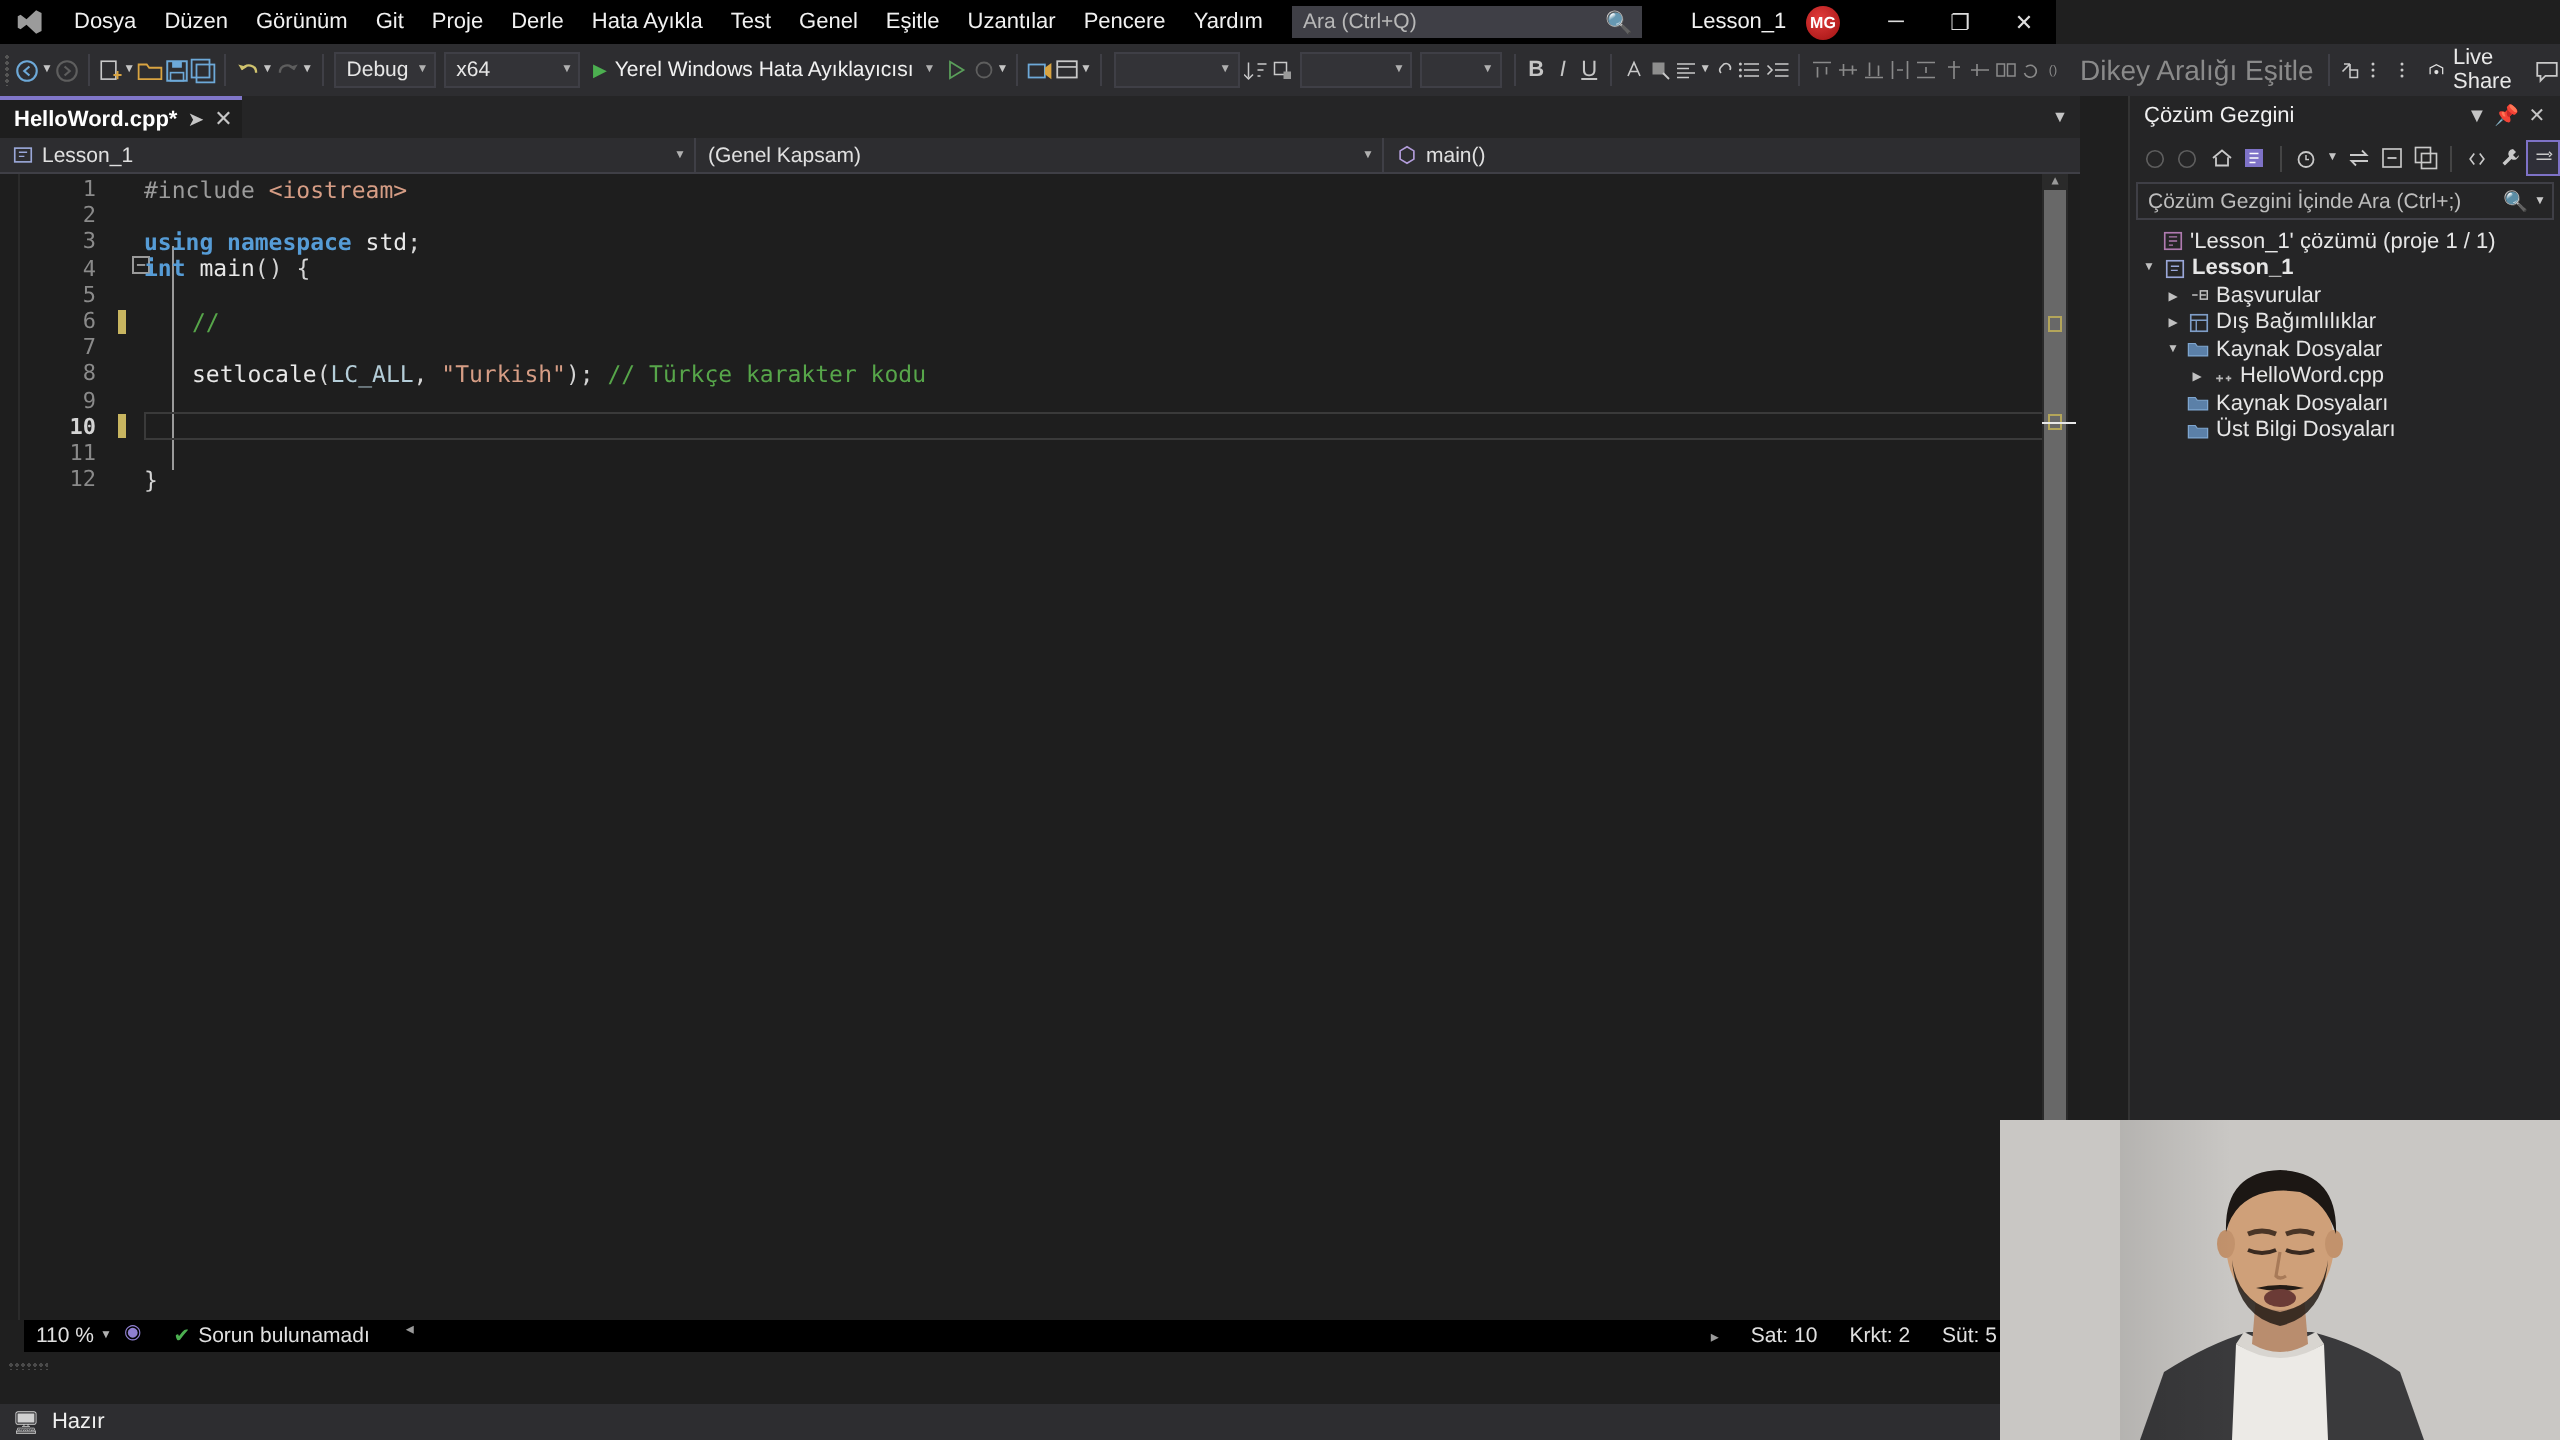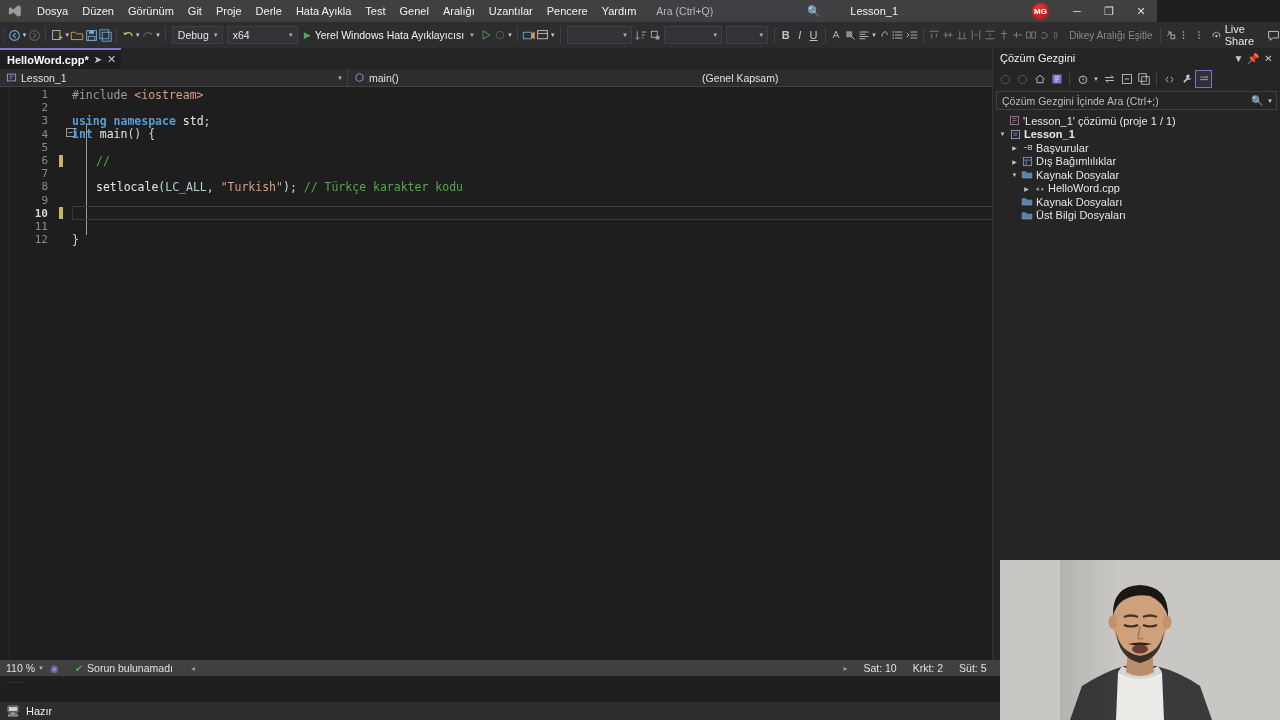--- a/index.html
+++ b/index.html
@@ -9,22 +9,22 @@
     background: #1e1e1e;
     font-family: "Liberation Sans", sans-serif;
     font-size: 11px;
     color: #f1f1f1;
     -webkit-font-smoothing: antialiased;
   }
   #app { position: relative; width: 1280px; height: 720px; background: #1f1f1f; }
 
   
   .titlebar {
-    position: absolute; left:0; top:0; width: 1157px; height: 22px;
-    background: #404040; display: flex; align-items: center;
+    position: absolute; left:0; top:0; width: 1028px; height: 22px;
+    background: #000000; display: flex; align-items: center;
   }
   .vs-logo { width: 30px; height:22px; display:flex; align-items:center; justify-content:center; }
   .vs-logo svg { display:block; }
   .menu-items { display: flex; align-items: center; height: 22px; }
   .menu-item {
     padding: 0 7px; height: 22px; line-height: 22px;
     font-size: 11px; color: #f1f1f1; white-space: nowrap; cursor: default;
   }
   .search-box {
     margin-left: 8px; width: 175px; height: 16px;
@@ -66,21 +66,21 @@
     height: 18px; background: #333337; border: 1px solid #3f3f46;
     display: flex; align-items: center; padding: 0 3px 0 5px;
     font-size: 10.5px; color: #e6e6e6; margin: 0 2px;
   }
   .tb-combo .cv { flex:1; white-space: nowrap; overflow:hidden; }
   .tb-combo .cc { font-size: 6px; color:#b0b0b0; margin-left: 4px; }
   .tb-run { display:flex; align-items:center; padding: 0 4px; height: 20px; }
   .tb-run .play { color: #4caf50; font-size: 9px; margin-right: 4px; }
   .tb-run .lbl { font-size: 10.5px; color: #f1f1f1; white-space: nowrap; }
   .liveshare { display:flex; align-items:center; gap:4px; padding:0 6px; height:20px; color:#e8e8e8; font-size:11px;}
-  .tb-text { font-size: 10px; color: #8a8a8a; padding: 0 3px; white-space: nowrap; }
+  .tb-text { font-size: 14px; color: #8a8a8a; padding: 0 3px; white-space: nowrap; }
 
   
   .editor-pane { position: absolute; left: 0; top: 48px; width: 1040px; height: 612px; background: #1e1e1e; }
   .tabstrip { position: relative; height: 21px; background: #252526; display:flex; align-items: flex-end; }
   .tab {
     height: 21px; background: #1e1e1e; border-top: 2px solid #8076c9;
     display:flex; align-items:center; padding: 0 5px 0 7px; gap:5px;
     font-size: 11px; color: #ffffff; font-weight: bold;
   }
   .tab .pin { font-size: 10px; color: #c5c5c5; font-weight: normal; }
@@ -127,21 +127,21 @@
   
   .v-scroll { position:absolute; right: 6px; top: 0; width: 13px; height: 573px; background: #2a2a2a; }
   .v-thumb { position:absolute; left:1px; top: 8px; width: 11px; height: 520px; background: #686868; }
   .v-arrow { position:absolute; left:0; width:13px; height:8px; color:#9a9a9a; font-size:6px;
              text-align:center; line-height:8px; }
   .scroll-mark { position:absolute; left: 3px; width: 7px; height: 8px;
                  border: 1px solid #b3a55a; }
   .caret-mark { position:absolute; right: 0; width: 17px; height: 1px; background:#e8e8e8;}
 
   
-  .solexp { position:absolute; right: 0; top: 48px; width: 288px; height: 612px; background: #252526;
+  .solexp { position:absolute; right: 0; top: 48px; width: 216px; height: 612px; background: #252526;
             border-left: 1px solid #333; }
   .se-head { height: 20px; display:flex; align-items:center; padding: 0 4px 0 7px; }
   .se-title { font-size: 11px; color: #f1f1f1; flex:1; }
   .se-hicon { width: 15px; text-align:center; color: #c5c5c5; font-size: 10px; }
   .se-tools { height: 22px; display:flex; align-items:center; padding-left: 4px; gap:0px; }
   .se-tool { width: 17px; height: 18px; display:flex; align-items:center; justify-content:center;
              color: #c5c5c5; font-size: 10px; }
   .se-tool.dim { color: #5e5e5e; }
   .se-tool.sel { border: 1px solid #7e72c7; background: #2f2f38; }
   .se-tsep { width:1px; height: 13px; background: #444; margin: 0 4px; }
@@ -149,22 +149,22 @@
                border: 1px solid #3f3f46; display:flex; align-items:center; padding: 0 3px 0 5px; }
   .se-search .ph { font-size: 10.5px; color: #bdbdbd; flex: 1; }
   .se-tree { padding-top: 2px; font-size: 11px; color: #e6e6e6; }
   .tnode { height: 13.5px; display:flex; align-items:center; white-space: nowrap; }
   .twist { width: 11px; text-align:center; font-size: 6px; color: #c0c0c0; }
   .tico { width: 14px; display:flex; align-items:center; justify-content:center; }
   .tlabel { padding-left: 2px; }
   .tnode.bold .tlabel { font-weight: bold; }
 
   
-  .ed-status { position:absolute; left:0; top: 660px; width: 1040px; height: 16px;
-               background: #404040; display:flex; align-items:center; font-size: 10.5px; color: #e0e0e0; }
+  .ed-status { position:absolute; left:12px; top: 660px; width: 1040px; height: 16px;
+               background: #000000; display:flex; font-size: 10.5px; color: #e0e0e0; }
   .zoom-box { display:flex; align-items:center; padding-left: 6px; gap: 3px; }
   .zoom-box .cc { font-size:6px; color:#b0b0b0; }
   .st-ok { color: #4caf50; font-size: 10px; }
   .ed-status .grp { display:flex; align-items:center; gap: 4px; }
   .st-right { margin-left:auto; display:flex; align-items:center; gap: 16px; padding-right: 6px; }
 
   .bottom-tabs { position:absolute; left:0; top: 680px; width: 1280px; height: 22px;
                  background: #252526; display:flex; align-items: flex-end; }
   .btab { height: 18px; padding: 0 7px; font-size: 10.5px; color: #e2e2e2;
           display:flex; align-items:center; }
@@ -196,21 +196,21 @@
     <div class="menu-items">
       <div class="menu-item">Dosya</div>
       <div class="menu-item">Düzen</div>
       <div class="menu-item">Görünüm</div>
       <div class="menu-item">Git</div>
       <div class="menu-item">Proje</div>
       <div class="menu-item">Derle</div>
       <div class="menu-item">Hata Ayıkla</div>
       <div class="menu-item">Test</div>
       <div class="menu-item">Genel</div>
-      <div class="menu-item">Aralığı</div>
+      <div class="menu-item">Eşitle</div>
       <div class="menu-item">Uzantılar</div>
       <div class="menu-item">Pencere</div>
       <div class="menu-item">Yardım</div>
     </div>
     <div class="search-box">
       <div class="ph">Ara (Ctrl+Q)</div>
       <div class="mag">🔍</div>
     </div>
     <div class="sol-name">Lesson_1</div>
     <div class="title-right">
@@ -491,29 +491,29 @@
 
     <div class="navbar">
       <div class="nav-combo nc1">
         <svg class="navicon" viewBox="0 0 16 16">
             <rect x="2" y="3" width="12" height="10" fill="none" stroke="#9aa7d8" stroke-width="1.2"></rect>
             <path d="M5 6 h6 M5 9 h4" stroke="#9aa7d8" stroke-width="1"></path>
           </svg>
         <span>Lesson_1</span>
         <span class="cc">▼</span>
       </div>
+      <div class="nav-combo nc2">
+        <span>(Genel Kapsam)</span>
+        <span class="cc">▼</span>
+      </div>
       <div class="nav-combo nc3">
         <svg class="navicon" viewBox="0 0 16 16">
             <path d="M8 2 L13 5 v6 L8 14 L3 11 V5 Z" fill="none" stroke="#b39ddb" stroke-width="1.2"></path>
           </svg>
         <span>main()</span>
-      </div>
-      <div class="nav-combo nc2">
-        <span>(Genel Kapsam)</span>
-        <span class="cc">▼</span>
       </div>
     </div>
 
     <div class="code-area">
       <div class="gutter-bar"></div>
 
       <div class="ind-guide" style="top:46px; height:62px;"></div>
       <div class="brace-line" style="top:36px; height:112px;"></div>
 
       <div class="fold-ico" style="top:41px;">−</div>

